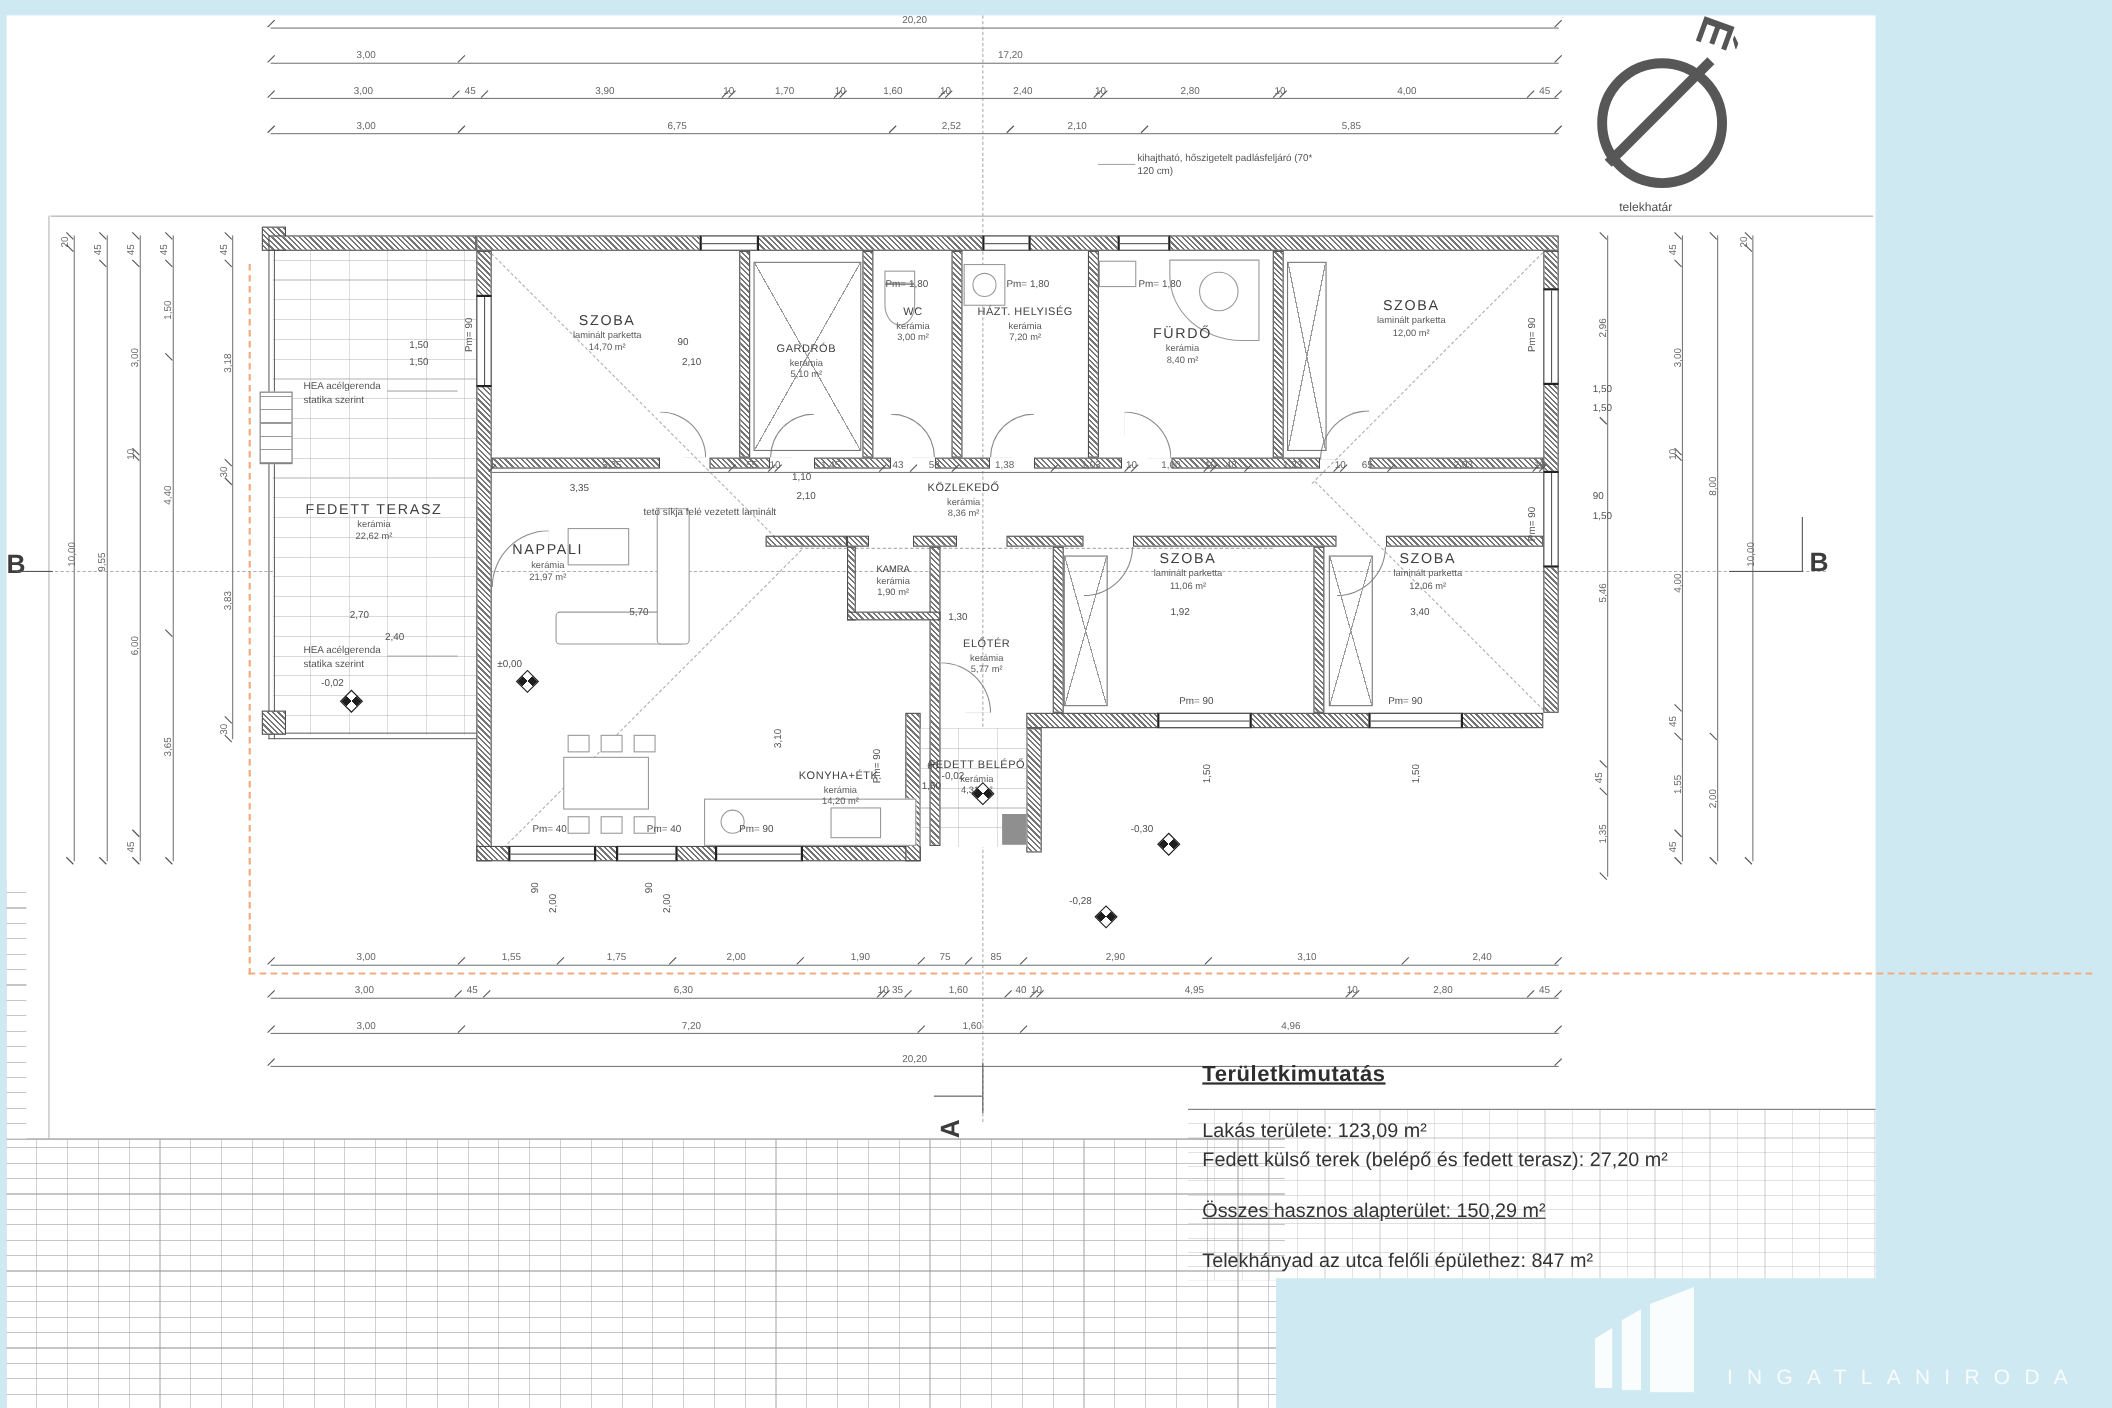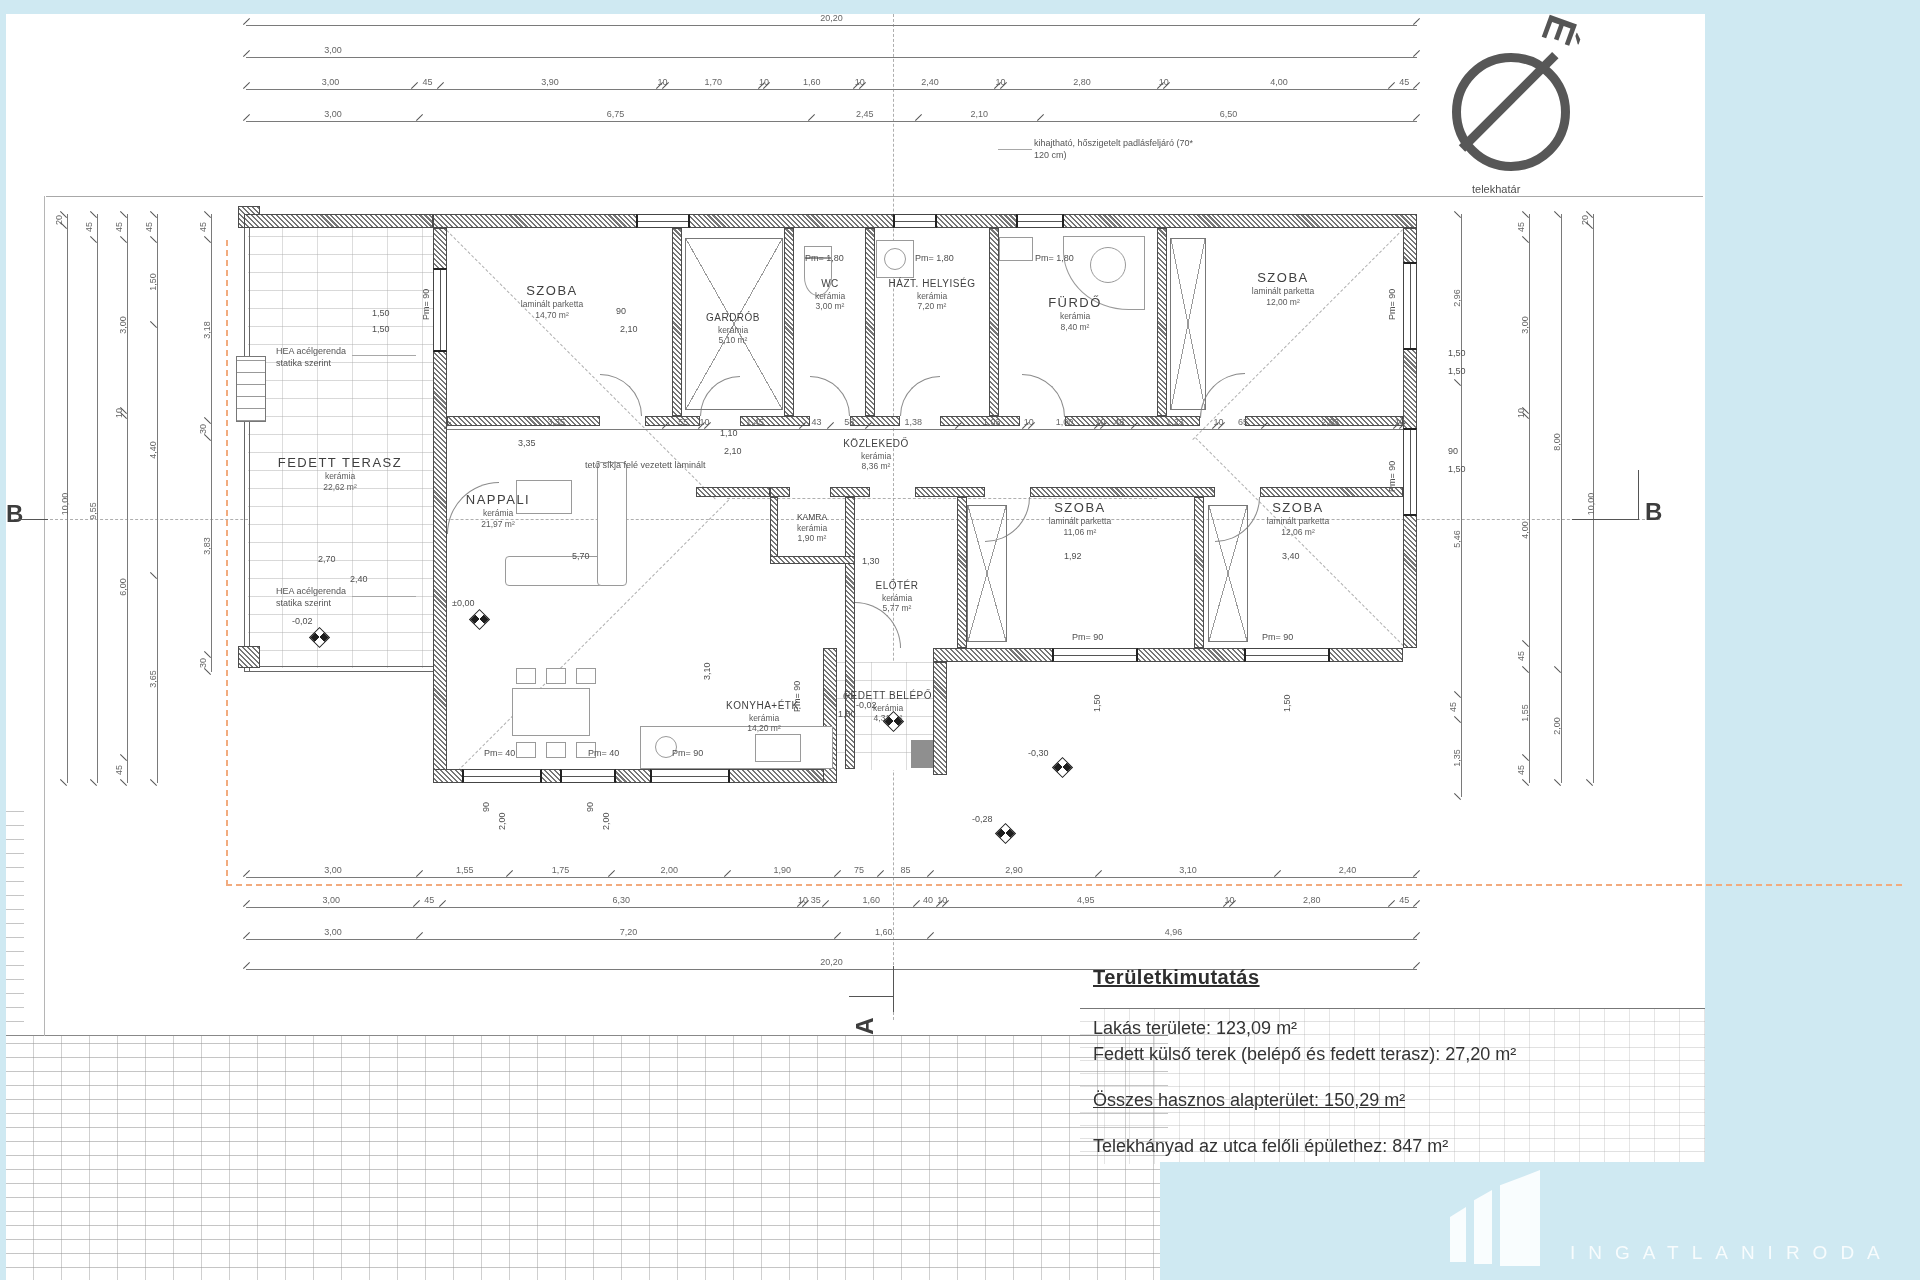--- a/index.html
+++ b/index.html
@@ -270,20 +270,23 @@
 
   <div class="dim h" style="left:246px;top:14px;width:1171px;height:16px">
       <span class="seg" style="left: 0%; width: 100%;">
         <i>20,20</i>
       </span>
     </div>
   <div class="dim h" style="left:246px;top:46px;width:1171px;height:16px">
       <span class="seg" style="left: 0%; width: 14.8515%;">
         <i>3,00</i>
       </span>
+      <span class="seg" style="left: 14.8515%; width: 85.1485%;">
+        <i>17,20</i>
+      </span>
     </div>
   <div class="dim h" style="left:246px;top:78px;width:1171px;height:16px">
       <span class="seg" style="left: 0%; width: 14.4231%;">
         <i>3,00</i>
       </span>
       <span class="seg" style="left: 14.4231%; width: 2.16346%;">
         <i>45</i>
       </span>
       <span class="seg" style="left: 16.5865%; width: 18.75%;">
         <i>3,90</i>
@@ -323,27 +326,27 @@
       </span>
     </div>
   <div class="dim h" style="left:246px;top:110px;width:1171px;height:16px">
       <span class="seg" style="left: 0%; width: 14.8515%;">
         <i>3,00</i>
       </span>
       <span class="seg" style="left: 14.8515%; width: 33.4158%;">
         <i>6,75</i>
       </span>
       <span class="seg" style="left: 48.2673%; width: 9.15842%;">
-        <i>2,45</i>
+        <i>2,52</i>
       </span>
       <span class="seg" style="left: 57.4257%; width: 10.396%;">
         <i>2,10</i>
       </span>
       <span class="seg" style="left: 67.8218%; width: 32.1782%;">
-        <i>6,50</i>
+        <i>5,85</i>
       </span>
     </div>
 
   <div class="dim h" style="left:447px;top:418px;width:956px;height:16px">
       <span class="seg" style="left: 0%; width: 22.8513%;">
         <i>3,35</i>
       </span>
       <span class="seg" style="left: 22.8513%; width: 3.75171%; text-decoration: underline;">
         <i>55</i>
       </span>

